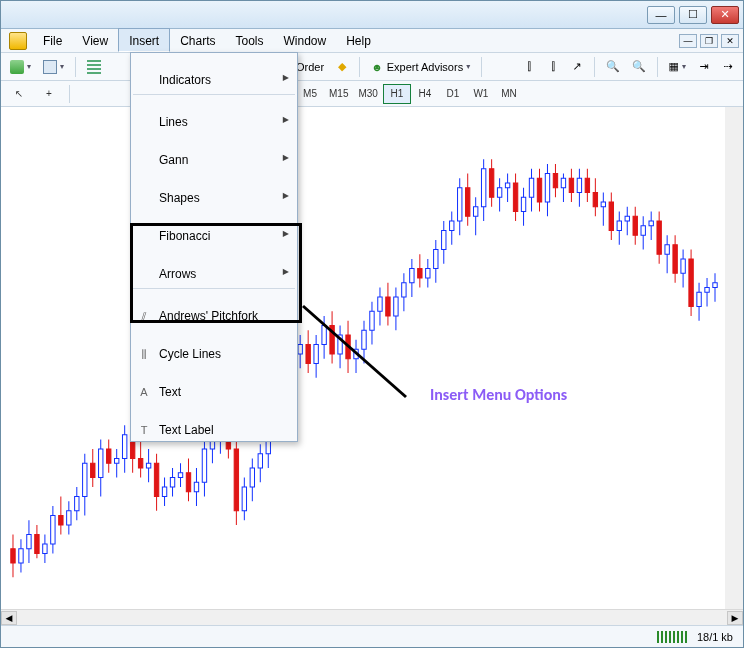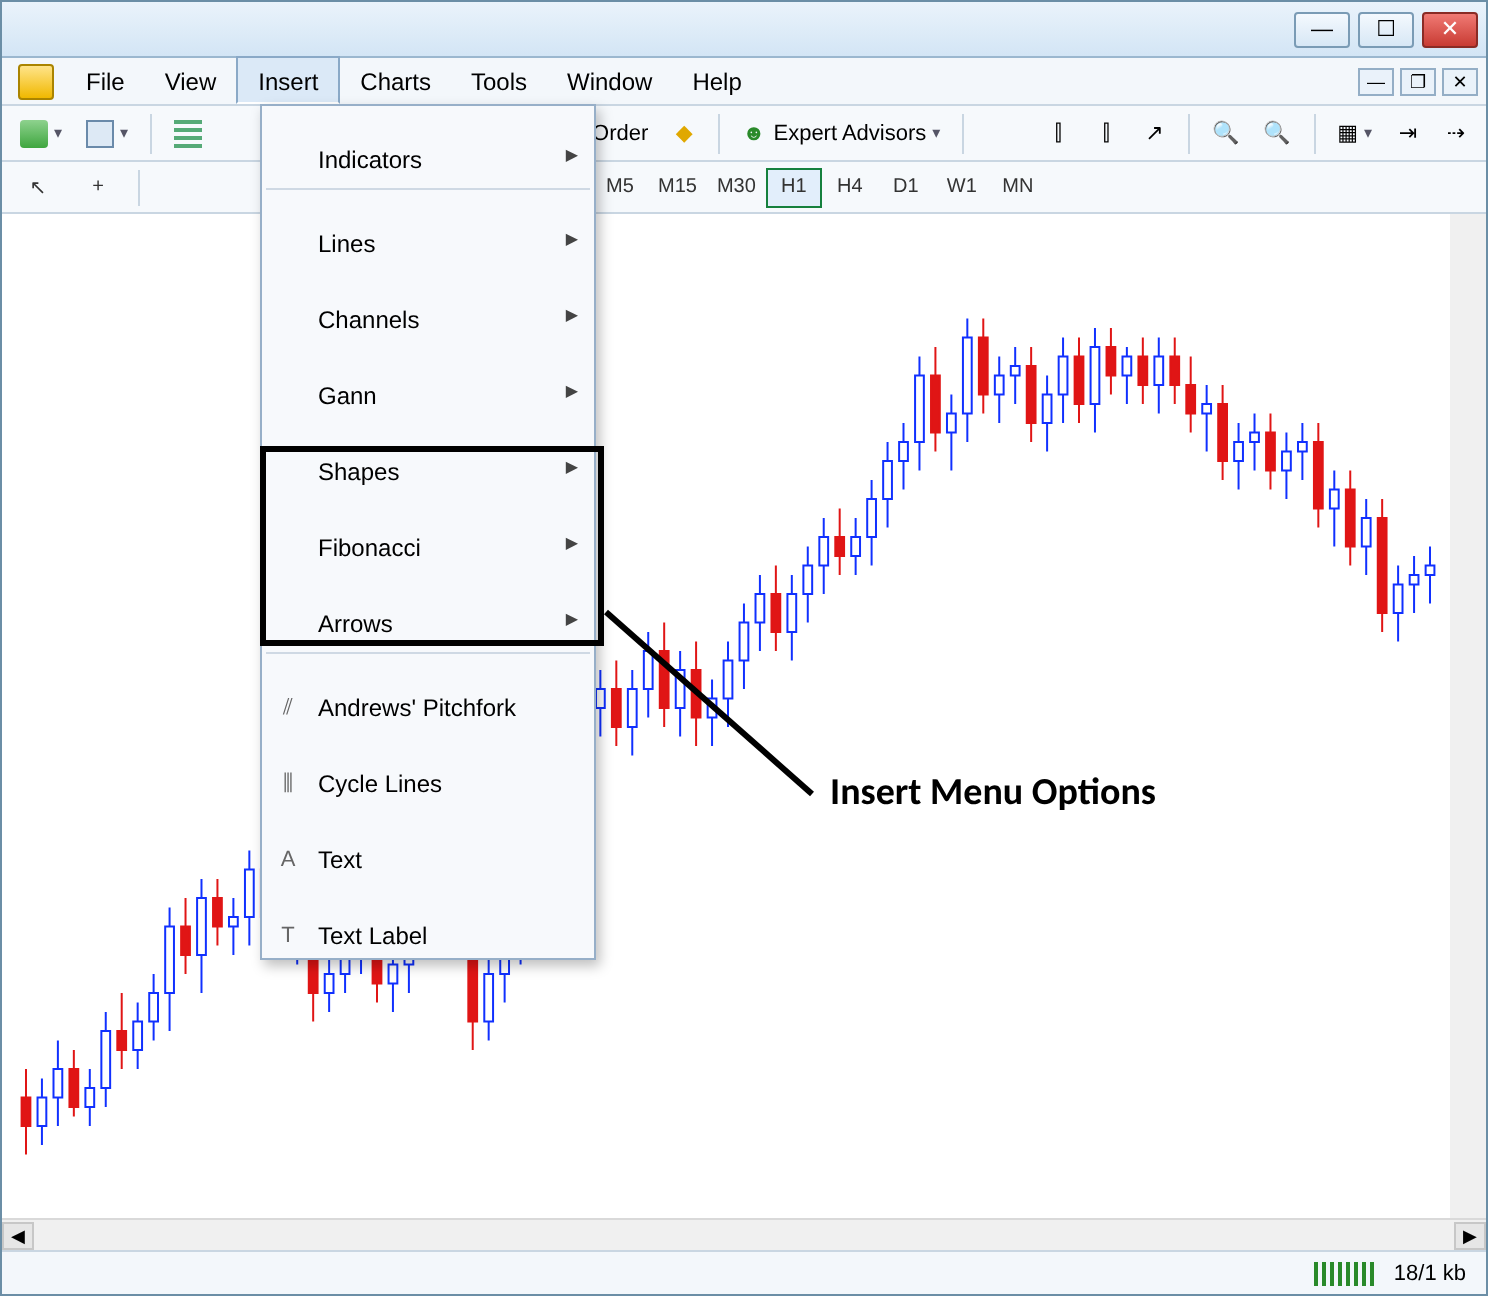--- a/index.html
+++ b/index.html
@@ -24,21 +24,21 @@
   .tf.active{border:1px solid #15803d; background:#e2eefb;}
   .chart-area{ flex:1; position:relative; background:#fff; border-right:18px solid #f0f0f0; overflow:hidden;}
   .chart-svg{ position:absolute; left:0; top:0;}
   .dropdown{ position:absolute; left:129px; top:51px; width:168px; background:#f7f9fc; border:1px solid #97afc8; box-shadow:2px 3px 6px rgba(0,0,0,0.25); z-index:50;}
   .dropdown .row{ height:22px; display:flex; align-items:center; padding:0 8px 0 28px; position:relative; cursor:pointer; font-size:12px;margin-top:16px;}
   .dropdown .row .sub::after{content:"▶"; font-size:8px; position:absolute; right:8px; color:#444;}
   .dropdown .row .ico{ position:absolute; left:6px; width:14px; text-align:center; color:#666; font-size:11px;}
   .dropdown hr{ border:none; border-top:1px solid #cfd9e4; margin:3px 2px;}
   .highlight-box{ position:absolute; left:129px; top:222px; width:172px; height:100px; border:3px solid #000; z-index:60; pointer-events:none;}
   .annot-line{ position:absolute; z-index:55; pointer-events:none;}
-  .annot-text{ position:absolute; left:414px; top:384px; font-family: Calibri, Arial, sans-serif; font-size:19px; font-weight:700; color:#000000; z-index:55;}
+  .annot-text{ position:absolute; left:429px; top:384px; font-family: Calibri, Arial, sans-serif; font-size:16px; font-weight:700; color:#8b5cf6; z-index:55;}
   .statusbar{ height:22px; border-top:1px solid #c9d6e2; background:#f3f7fb; display:flex; align-items:center; justify-content:flex-end; padding:0 10px; font-size:11px; gap:10px;text-align:right;}
   .sig{ display:inline-block; width:30px; height:12px; background: repeating-linear-gradient(90deg,#2a8a2a 0 2px, transparent 2px 4px);}
   .scrollbar-h{ height:16px; background:#f0f0f0; border-top:1px solid #d9d9d9; display:flex; align-items:center;}
   .scrollbar-h .arrow{width:16px;height:14px; background:#e6e6e6;border:1px solid #c7c7c7; display:flex;align-items:center;justify-content:center;font-size:9px; cursor:pointer;}
   .scrollbar-h .track{flex:1; height:14px;}
 </style>
 </head>
 <body>
 
 <div class="window">
@@ -349,23 +349,20 @@
         <div class="row">
           <span class="sub">Indicators</span>
         </div>
       </div>
     <hr>
     <div id="dd-g2">
         <div class="row">
           <span class="sub">Lines</span>
         </div>
         <div class="row">
-          <span class="sub">Channels</span>
-        </div>
-        <div class="row">
           <span class="sub">Gann</span>
         </div>
         <div class="row">
           <span class="sub">Shapes</span>
         </div>
         <div class="row">
           <span class="sub">Fibonacci</span>
         </div>
         <div class="row">
           <span class="sub">Arrows</span>

